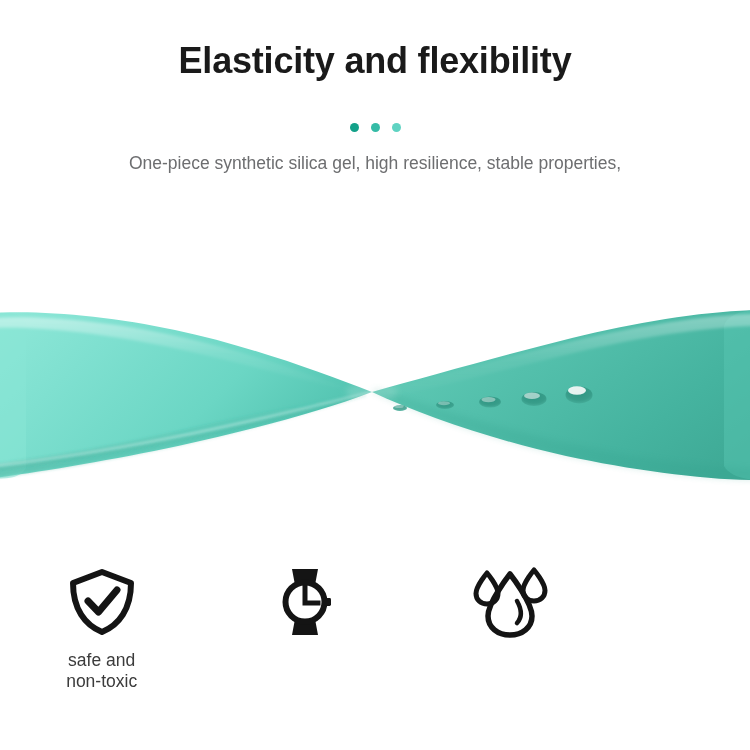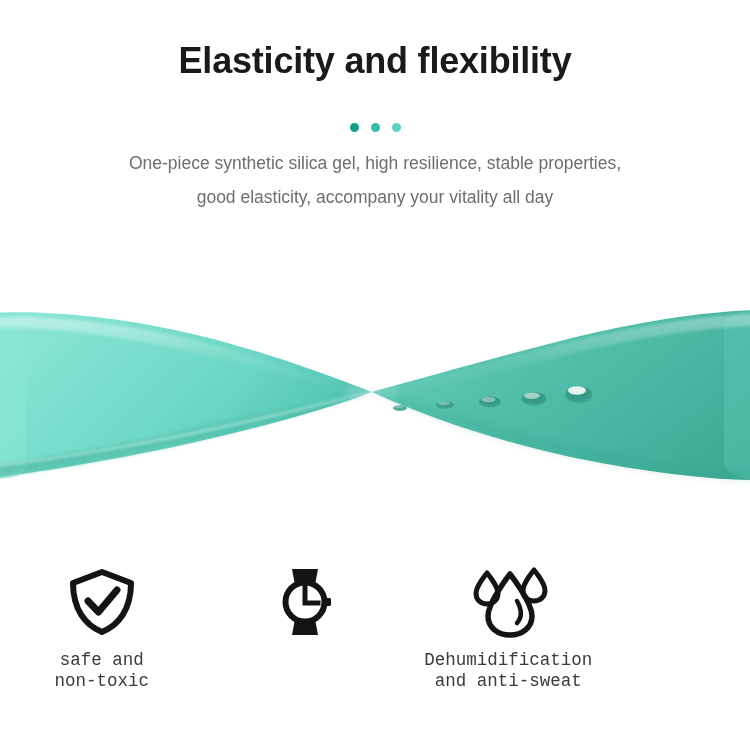--- a/index.html
+++ b/index.html
@@ -95,21 +95,20 @@
   
   #feature-row {
     position: absolute;
     left: 0;
     top: 565px;
     width: 610px;
     height: 150px;
     display: flex;
     justify-content: center;
     align-items: flex-start;
-    font-family: Liberation Mono, monospace;
   }
   .feature-item {
     width: 230px;
     display: flex;
     flex-direction: column;
     align-items: center;
   }
   .feature-icon {
     height: 74px;
     display: flex;
@@ -134,21 +133,20 @@
   <div id="page-title">Elasticity and flexibility</div>
 
   <div id="dot-separator">
     <span class="sep-dot d0" style="background: rgb(19, 161, 137);"></span>
     <span class="sep-dot d1" style="background: rgb(53, 187, 166);"></span>
     <span class="sep-dot d2" style="background: rgb(95, 211, 194);"></span>
   </div>
 
   <div id="subtitle-block">
     <div class="subtitle-line">One-piece synthetic silica gel, high resilience, stable properties,</div>
-    <div class="subtitle-line">good elasticity, accompany your vitality all day</div>
   </div>
 
 </div>
 
 <div id="product-photo">
   <svg id="band-svg" width="750" height="250" viewBox="0 0 750 250">
     <defs>
 
       <linearGradient id="gLeft" x1="0" y1="0" x2="1" y2="0.45">
         <stop offset="0" stop-color="#8fe8d8"></stop>
@@ -312,19 +310,15 @@
 
         <path d="M69 5 C69 5, 80 18, 80 25.5 C80 32, 75 36, 69 36
                  C63 36, 58 32, 58 25.5 C58 18, 69 5, 69 5 Z" fill="none" stroke="#141414" stroke-width="5" stroke-linejoin="round"></path>
 
         <path d="M45 9 C45 9, 67 37, 67 51 C67 62.5, 57.2 70, 45 70
                  C32.8 70, 23 62.5, 23 51 C23 37, 45 9, 45 9 Z" fill="none" stroke="#141414" stroke-width="5.5" stroke-linejoin="round"></path>
 
         <path d="M52 36 C56.5 44, 57.5 52, 52 58" fill="none" stroke="#141414" stroke-width="4.5" stroke-linecap="round"></path>
       </svg>
     </div>
-    <div class="feature-label">
-      <span>Dehumidification</span>
-      <span class="l2">and anti-sweat</span>
-    </div>
   </div>
 
 </div>
 
 </body></html>

